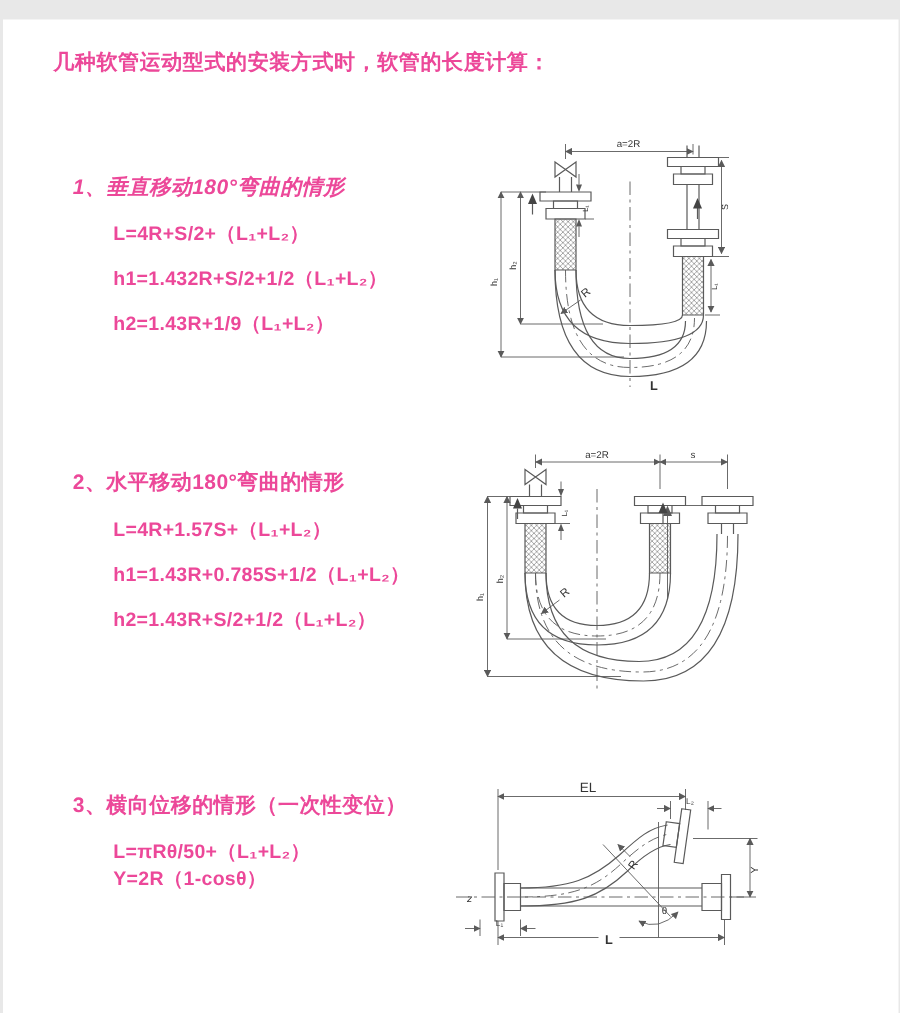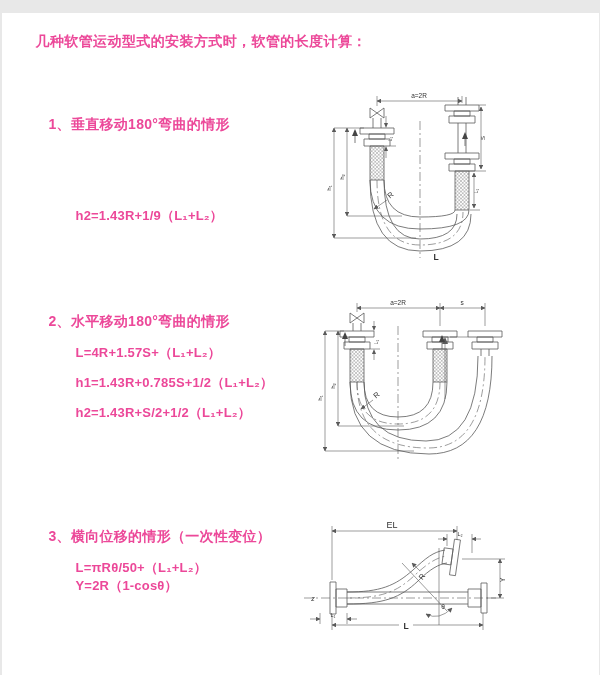--- a/index.html
+++ b/index.html
@@ -7,21 +7,21 @@
     position:relative;width:597px;height:675px;background:#ffffff;
     font-family:"Liberation Sans","DejaVu Sans",sans-serif;color:#ec4899;
     overflow:hidden;margin:13px auto;
   }
   .title{
     position:absolute;left:34px;top:20px;font-size:14px;font-weight:bold;
     letter-spacing:0.4px;white-space:nowrap;
   }
   .sec-heading{position:absolute;font-size:14px;font-weight:bold;letter-spacing:0.3px;white-space:nowrap;}
   .formula{position:absolute;font-size:13px;font-weight:bold;letter-spacing:0.2px;white-space:nowrap;}
-  #h1{left:47px;top:103px;}
+  #h1{left:47px;top:103px;font-style:italic;}
   #f10{left:74px;top:134px;}
   #f11{left:74px;top:164px;}
   #f12{left:74px;top:194px;}
   #h2{left:47px;top:300px;}
   #f20{left:74px;top:331px;}
   #f21{left:74px;top:361px;}
   #f22{left:74px;top:391px;}
   #h3{left:47px;top:515px;}
   #f30{left:74px;top:546px;}
   #f31{left:74px;top:564px;}
@@ -37,20 +37,22 @@
   svg text{font-family:"Liberation Sans","DejaVu Sans",sans-serif;fill:#333;}
 </style>
 </head>
 <body>
 
 <div class="page">
 
   <div class="title">几种软管运动型式的安装方式时，软管的长度计算：</div>
 
   <div class="sec-heading" id="h1">1、垂直移动180°弯曲的情形</div>
+  <div class="formula" id="f10">L=4R+S/2+（L₁+L₂）</div>
+  <div class="formula" id="f11">h1=1.432R+S/2+1/2（L₁+L₂）</div>
   <div class="formula" id="f12">h2=1.43R+1/9（L₁+L₂）</div>
 
   <div class="sec-heading" id="h2">2、水平移动180°弯曲的情形</div>
   <div class="formula" id="f20">L=4R+1.57S+（L₁+L₂）</div>
   <div class="formula" id="f21">h1=1.43R+0.785S+1/2（L₁+L₂）</div>
   <div class="formula" id="f22">h2=1.43R+S/2+1/2（L₁+L₂）</div>
 
   <div class="sec-heading" id="h3">3、横向位移的情形（一次性变位）</div>
   <div class="formula" id="f30">L=πRθ/50+（L₁+L₂）</div>
   <div class="formula" id="f31">Y=2R（1-cosθ）</div>

